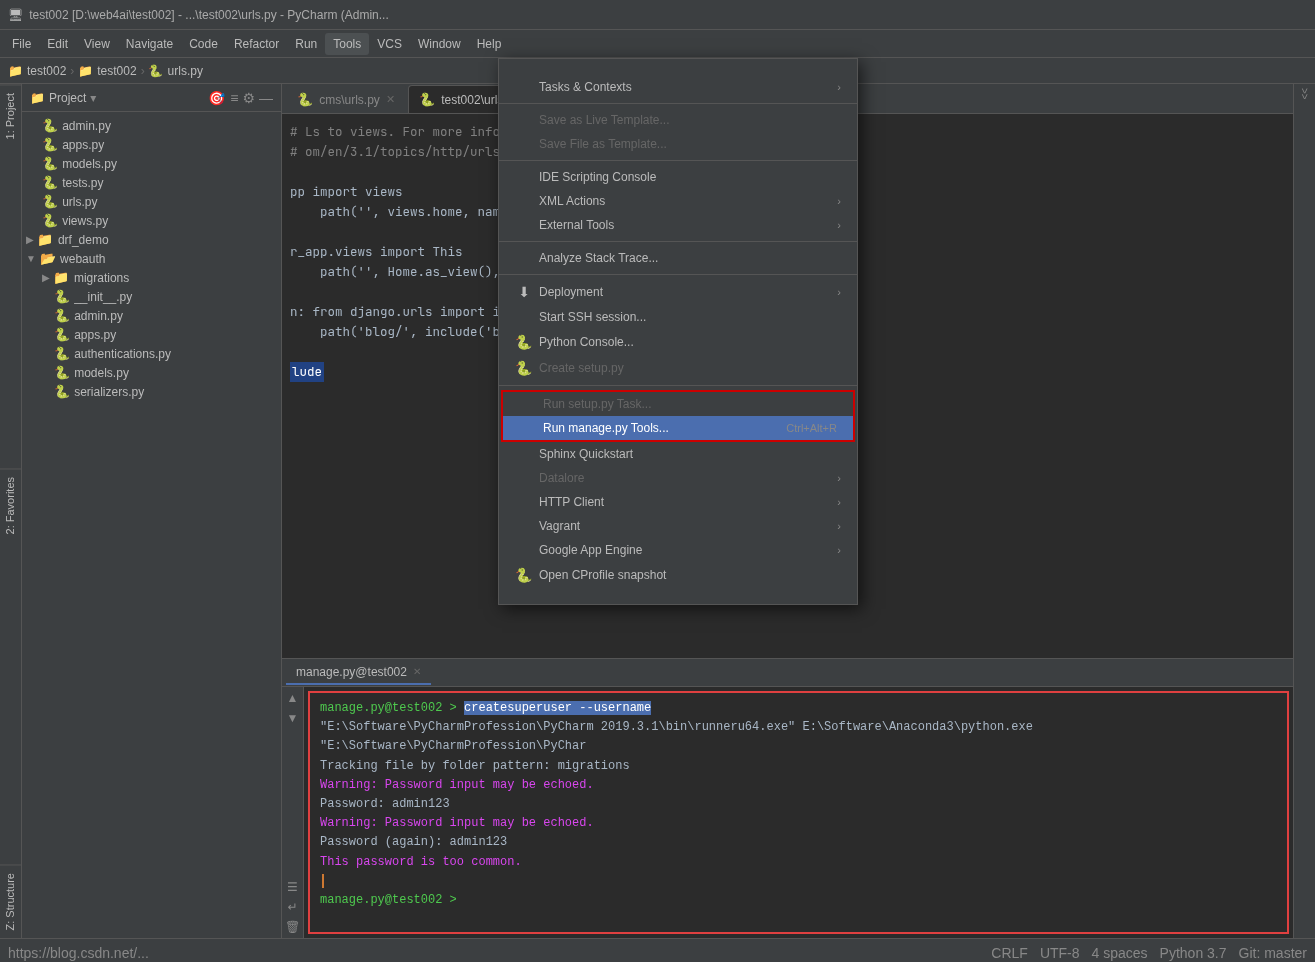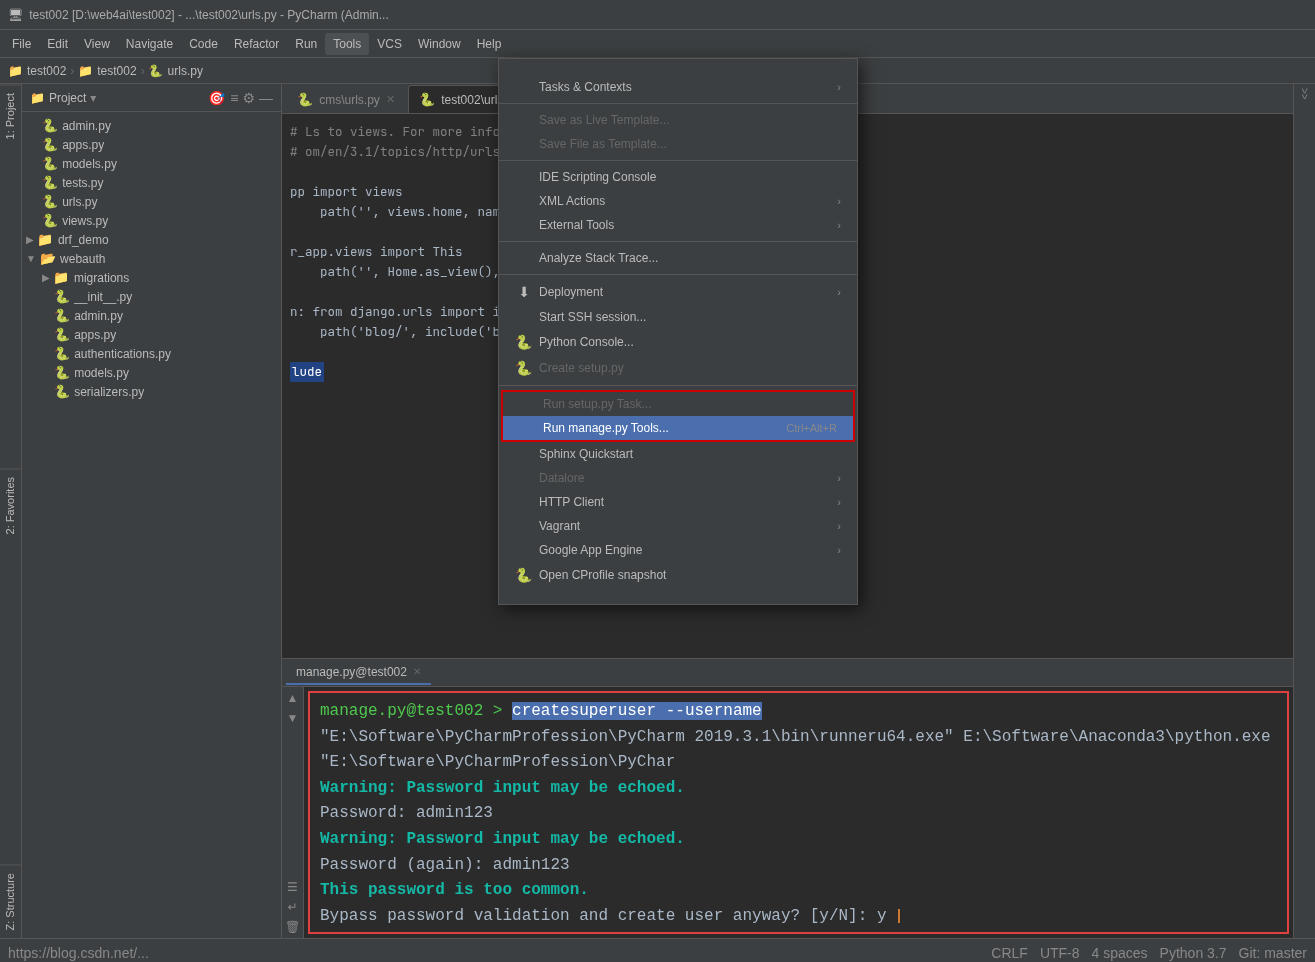--- a/index.html
+++ b/index.html
@@ -209,32 +209,32 @@
       gap: 6px;
       border-right: 1px solid #555;
       background: #3c3f41;
     }
     .bottom-btn { color: #888; cursor: pointer; font-size: 12px; }
 
     .terminal-area {
       flex: 1;
       padding: 6px 10px;
       font-family: 'Consolas', 'Courier New', monospace;
-      font-size: 16px;
+      font-size: 12px;
       line-height: 1.6;
       color: #a9b7c6;
       overflow: auto;
       border: 2px solid #e04040;
       margin: 4px;
       background: #2b2b2b;
     }
     .terminal-prompt { color: #4ec94e; }
     .terminal-selected { background: #4b6eaf; color: #fff; }
     .terminal-path { color: #a9b7c6; }
-    .terminal-warning { color: #14b8a6; font-weight: bold; }
+    .terminal-warning { color: #d946ef; }
     .terminal-normal { color: #a9b7c6; }
     .terminal-cursor {
       display: inline-block;
       width: 2px;
       height: 14px;
       background: #cc7832;
       vertical-align: middle;
       border: 1px solid #cc7832;
       margin-left: 2px;
     }
@@ -529,20 +529,23 @@
 
           <div>
             <span class="terminal-prompt">manage.py@test002 &gt;</span>
             <span class="terminal-selected"> createsuperuser --username</span>
           </div>
 
           <div>
             <span class="terminal-path">"E:\Software\PyCharmProfession\PyCharm 2019.3.1\bin\runneru64.exe" E:\Software\Anaconda3\python.exe "E:\Software\PyCharmProfession\PyChar</span>
           </div>
 
+          <div>
+            <span class="terminal-normal">Tracking file by folder pattern:  migrations</span>
+          </div>
 
           <div>
             <span class="terminal-warning">Warning: Password input may be echoed.</span>
           </div>
 
           <div>
             <span class="terminal-normal">Password:  admin123</span>
           </div>
 
           <div>
@@ -551,21 +554,20 @@
 
           <div>
             <span class="terminal-normal">Password (again):  admin123</span>
           </div>
 
           <div>
             <span class="terminal-warning">This password is too common.</span>
           </div>
 
           <div>
-            <span class="terminal-normal">Bypass password validation and create user anyway? [y/N]:  y</span>
             <span class="terminal-cursor"></span>
           </div>
 
           <div>
             <span class="terminal-prompt">manage.py@test002 &gt;</span>
           </div>
         </div>
       </div>
     </div>
   </div>

